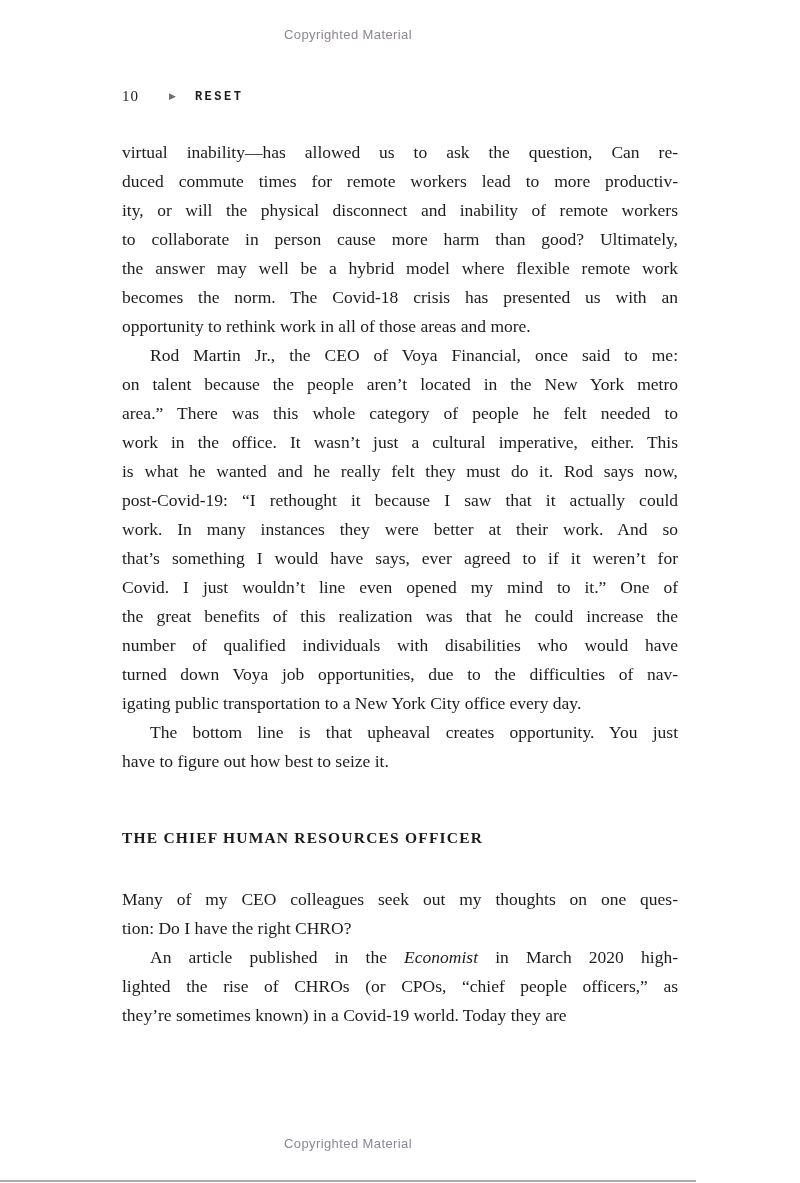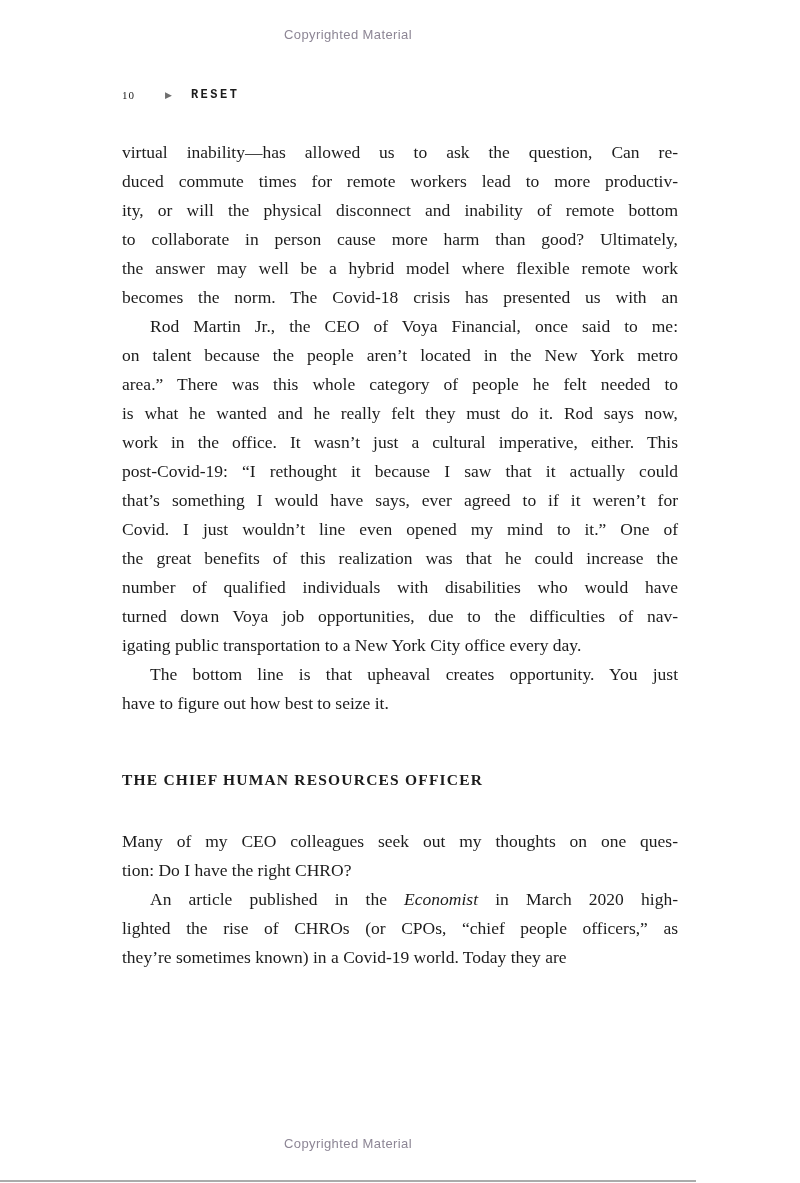--- a/index.html
+++ b/index.html
@@ -34,21 +34,21 @@
     position: absolute;
     top: 88px;
     left: 122px;
     right: 122px;
     display: flex;
     align-items: center;
     font-size: 13px;
   }
   .page-number {
     letter-spacing: 1px;
-    font-size: 11px;
+    font-size: 15px;
   }
   .head-arrow {
     margin-left: 30px;
     font-size: 9px;
     color: var(--arrow-color);
     line-height: 1;
   }
   .book-title {
     margin-left: 19px;
     font-weight: bold;
@@ -98,32 +98,34 @@
   <div class="running-head">
     <span class="page-number">10</span>
     <span class="head-arrow">▶</span>
     <span class="book-title">RESET</span>
   </div>
 
   <div class="body-text">
       <div class="paragraph">
         <div class="line">virtual inability—has allowed us to ask the question, Can re-</div>
         <div class="line">duced commute times for remote workers lead to more productiv-</div>
-        <div class="line">ity, or will the physical disconnect and inability of remote bottom</div>
+        <div class="line">ity, or will the physical disconnect and inability of remote workers</div>
         <div class="line">to collaborate in person cause more harm than good? Ultimately,</div>
         <div class="line">the answer may well be a hybrid model where flexible remote work</div>
         <div class="line">becomes the norm. The Covid-18 crisis has presented us with an</div>
+        <div class="line last">opportunity to rethink work in all of those areas and more.</div>
       </div>
       <div class="paragraph">
         <div class="line indent">Rod Martin Jr., the CEO of Voya Financial, once said to me:</div>
         <div class="line">on talent because the people aren’t located in the New York metro</div>
         <div class="line">area.” There was this whole category of people he felt needed to</div>
+        <div class="line">work in the office. It wasn’t just a cultural imperative, either. This</div>
         <div class="line">is what he wanted and he really felt they must do it. Rod says now,</div>
-        <div class="line">work in the office. It wasn’t just a cultural imperative, either. This</div>
         <div class="line">post-Covid-19: “I rethought it because I saw that it actually could</div>
+        <div class="line">work. In many instances they were better at their work. And so</div>
         <div class="line">that’s something I would have says, ever agreed to if it weren’t for</div>
         <div class="line">Covid. I just wouldn’t line even opened my mind to it.” One of</div>
         <div class="line">the great benefits of this realization was that he could increase the</div>
         <div class="line">number of qualified individuals with disabilities who would have</div>
         <div class="line">turned down Voya job opportunities, due to the difficulties of nav-</div>
         <div class="line last">igating public transportation to a New York City office every day.</div>
       </div>
       <div class="paragraph">
         <div class="line indent">The bottom line is that upheaval creates opportunity. You just</div>
         <div class="line last">have to figure out how best to seize it.</div>

